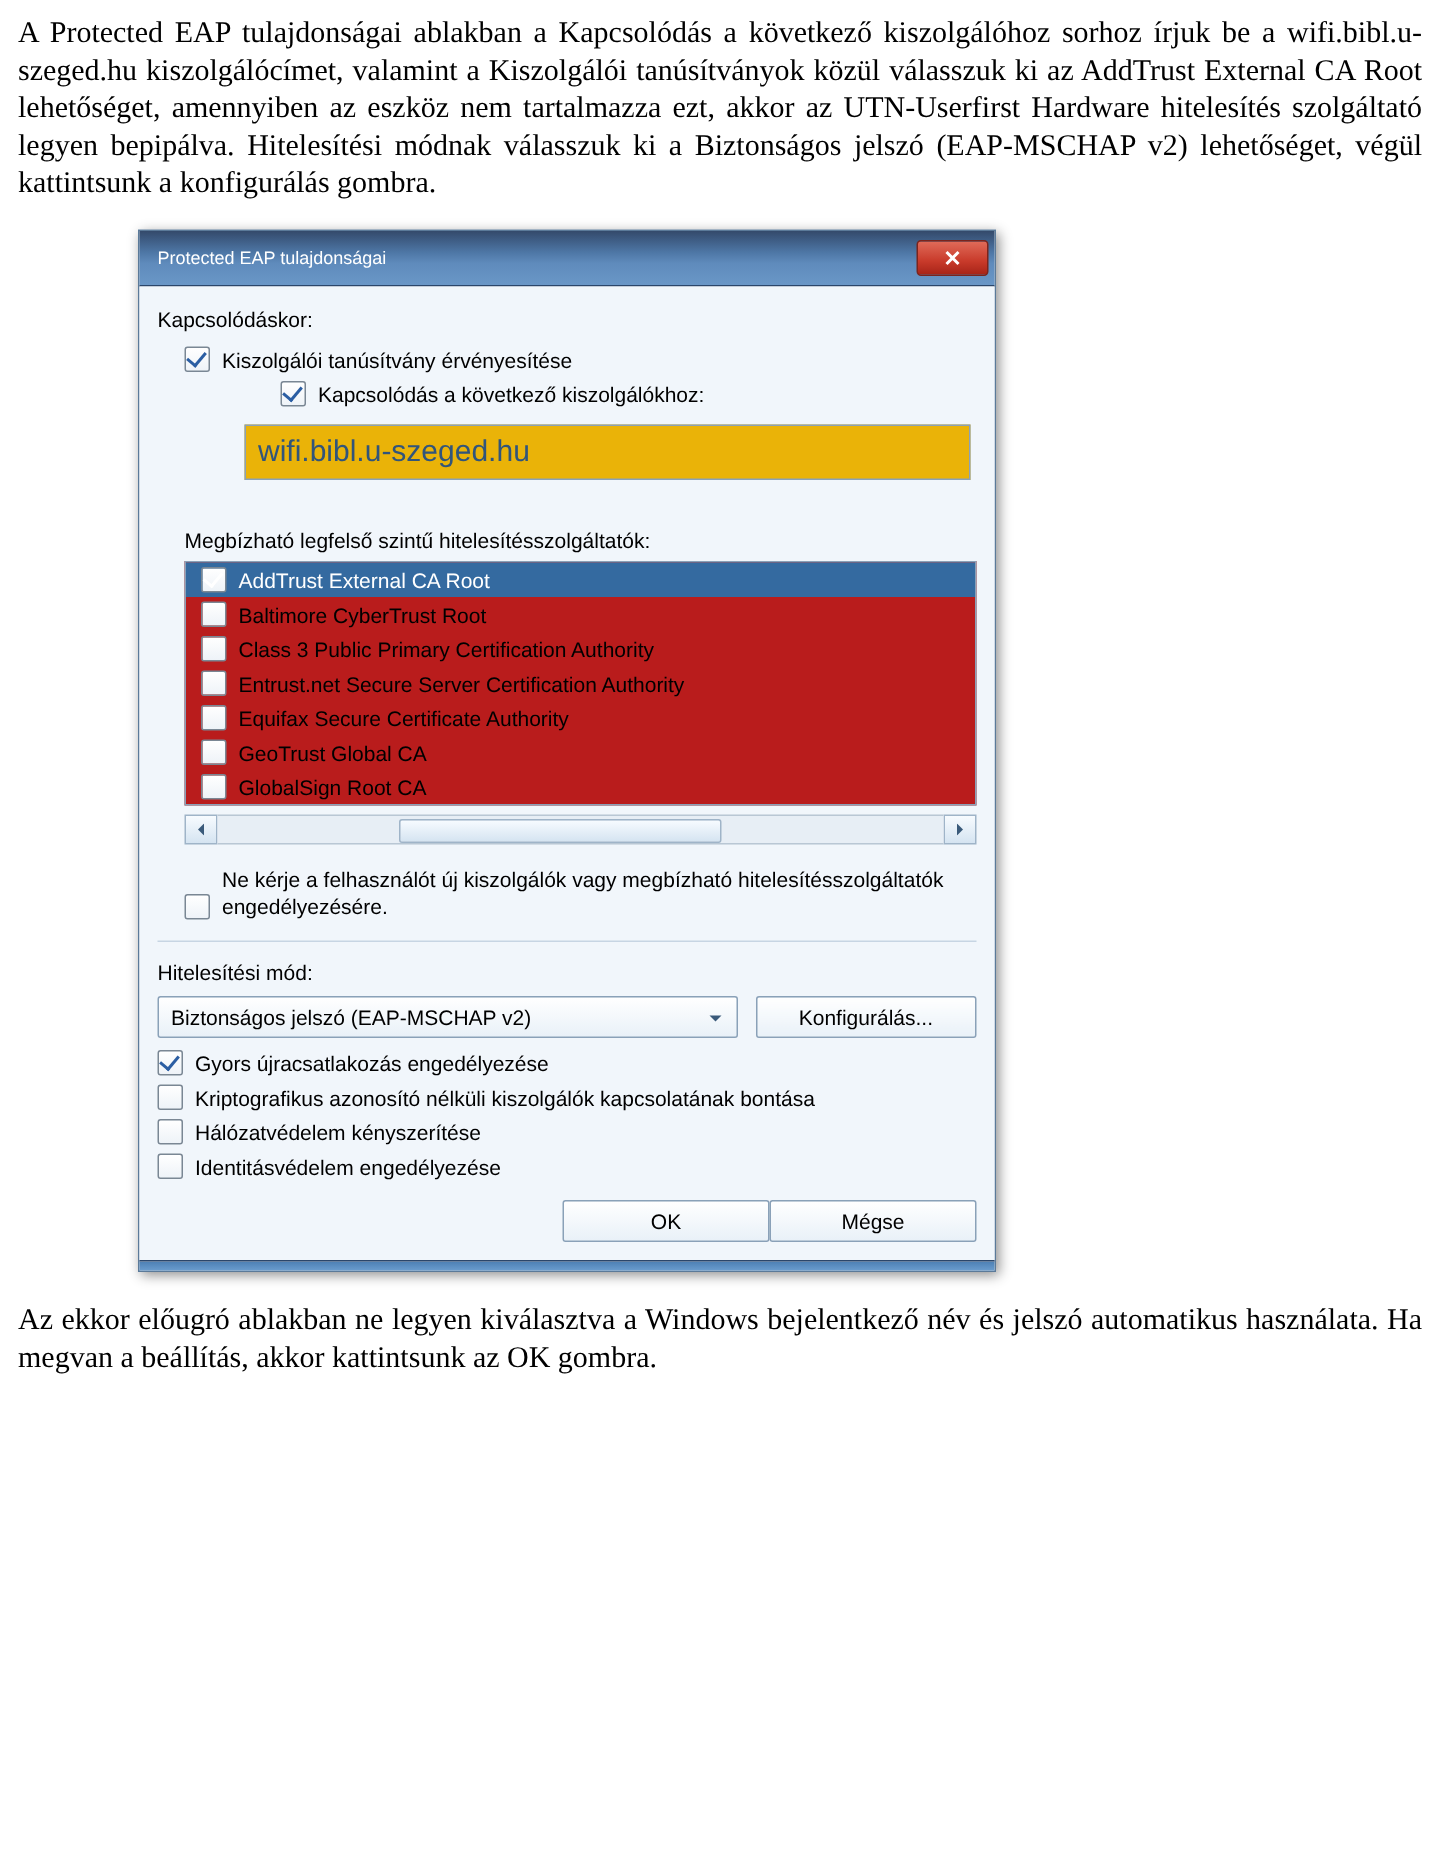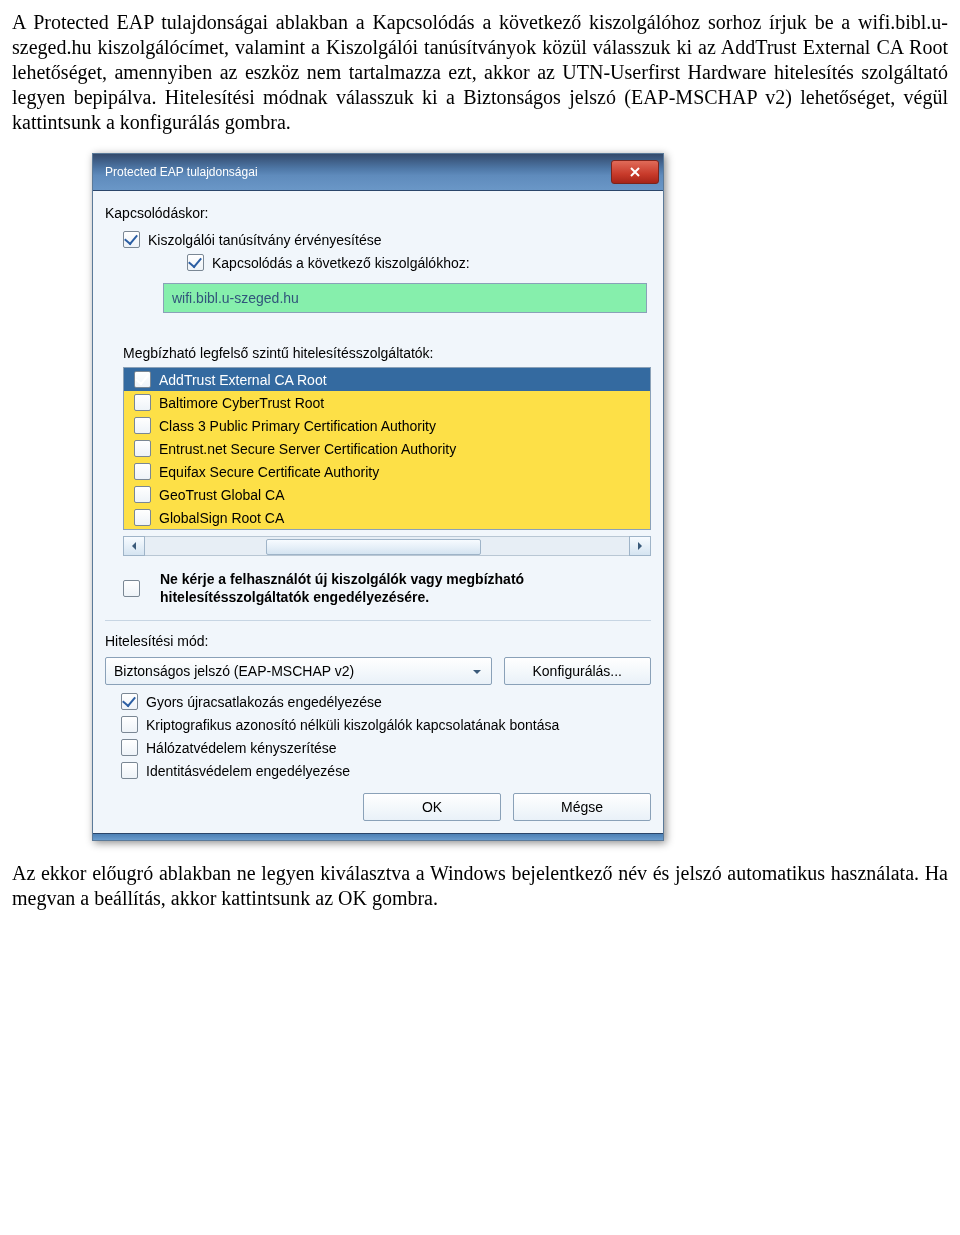--- a/index.html
+++ b/index.html
@@ -61,21 +61,21 @@
     background: #f1f6fb;
     padding: 8px 12px 12px 12px;
   }
   .section-title {
     margin: 6px 0 10px 0;
   }
   .check-row {
     display: flex;
     align-items: center;
     gap: 8px;
-    margin: 6px 16px;
+    margin: 6px 0;
   }
   .check-row.indented { margin-left: 18px; }
   .chk {
     appearance: none;
     width: 15px;
     height: 15px;
     border: 1px solid #7a8794;
     background: linear-gradient(to bottom, #fff, #eef3f8);
     border-radius: 2px;
     position: relative;
@@ -88,31 +88,31 @@
     width: 6px; height: 10px;
     border: solid #2b5ea3;
     border-width: 0 2px 2px 0;
     transform: rotate(40deg);
   }
   .textinput {
     margin: 6px 0 10px 38px;
     width: calc(100% - 60px);
     padding: 6px 8px;
     border: 1px solid #8aa1b8;
-    background: #86efac;
+    background: #eab308;
     font-family: inherit;
-    font-size: 14px;
+    font-size: 20px;
     color: #31557b;
   }
   .subhead {
     margin: 22px 0 6px 18px;
   }
   .ca-list {
     margin: 4px 0 6px 18px;
-    background: #fde047;
+    background: #b91c1c;
     border: 1px solid #8aa1b8;
   }
   .ca-item {
     display: flex;
     align-items: center;
     gap: 8px;
     padding: 3px 10px;
   }
   .ca-item.sel {
     background: #346aa0;
@@ -144,24 +144,23 @@
   }
   .sb-btn {
     width: 20px;
     background: linear-gradient(to bottom, #f7fbff, #d5e4f1);
     border: 1px solid #9fb4c8;
     display: flex; align-items:center; justify-content:center;
     color: #3a5a7a;
   }
   .nelines {
     display: flex;
-    gap: 20px;
-    align-items: center;
+    gap: 8px;
+    align-items: flex-end;
     margin: 14px 0 6px 18px;
-    font-weight: bold;
   }
   .nelines .txt { line-height: 1.3; }
   .divider {
     border: none;
     border-top: 1px solid #c7d5e3;
     margin: 14px 0 12px 0;
   }
   .row {
     display: flex;
     align-items: center;
@@ -185,21 +184,20 @@
     padding: 5px 28px;
     background: linear-gradient(to bottom, #fff, #e9f1f8);
     border: 1px solid #8aa1b8;
     border-radius: 2px;
     min-width: 80px;
     text-align: center;
   }
   .footer-row {
     display: flex;
     justify-content: flex-end;
-    gap: 12px;
     margin-top: 14px;
   }
   .bluebar {
     height: 6px;
     background: linear-gradient(to bottom, #4d80b4 0%, #6a9ccd 100%);
     border-top: 1px solid #2b466a;
   }
 </style>
 </head>
 <body>

